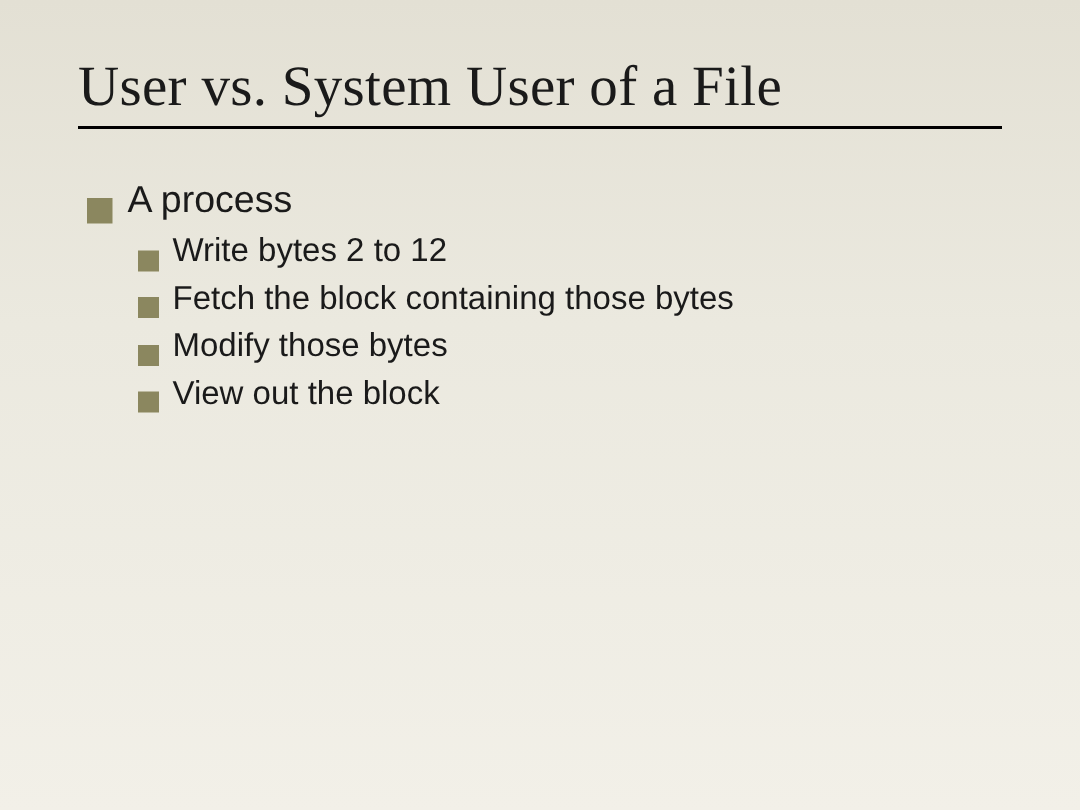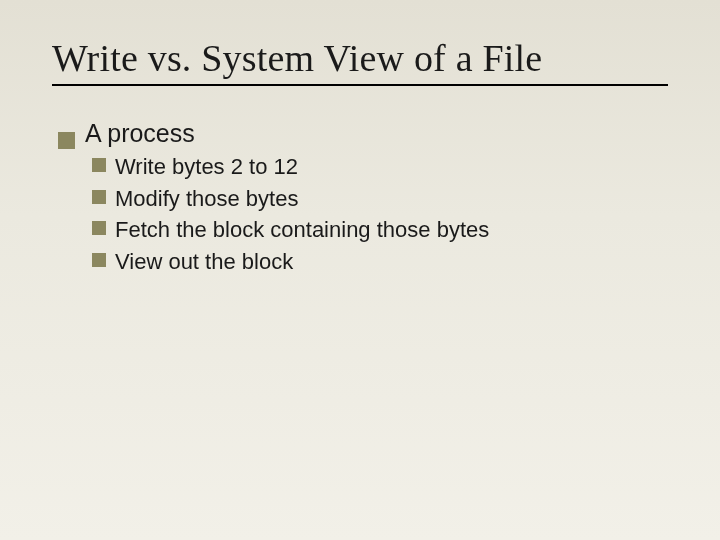--- a/index.html
+++ b/index.html
@@ -37,21 +37,21 @@
   .content {
     padding-left: 6px;
   }
   .level1 {
     display: flex;
     align-items: flex-end;
     margin: 6px 0 4px 0;
   }
   .level2 {
     display: flex;
-    align-items: flex-start;
+    align-items: flex-end;
     margin: 4px 0 4px 34px;
   }
   .bullet {
     display: inline-block;
     background: #8b875f;
     flex-shrink: 0;
   }
   .b1 {
     width: 17px;
     height: 17px;
@@ -70,41 +70,41 @@
   }
   .t2 {
     font-size: 22px;
     line-height: 1.25;
   }
 </style>
 </head>
 <body>
 
 <div class="slide">
-  <div class="title">Write vs. System View of a File</div>
+  <div class="title">User vs. System User of a File</div>
   <div class="underline"></div>
 
   <div class="content">
 
     <div class="level1">
       <span class="bullet b1"></span>
       <span class="t1">A process</span>
     </div>
     <div class="level2">
       <span class="bullet b2"></span>
       <span class="t2">Write bytes 2 to 12</span>
     </div>
 
     <div class="level2">
       <span class="bullet b2"></span>
-      <span class="t2">Modify those bytes</span>
+      <span class="t2">Fetch the block containing those bytes</span>
     </div>
     <div class="level2">
       <span class="bullet b2"></span>
-      <span class="t2">Fetch the block containing those bytes</span>
+      <span class="t2">Modify those bytes</span>
     </div>
     <div class="level2">
       <span class="bullet b2"></span>
       <span class="t2">View out the block</span>
     </div>
 
   </div>
 </div>
 
 </body></html>

